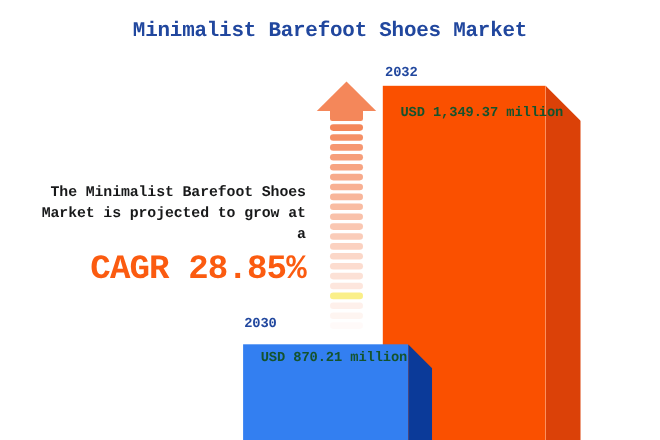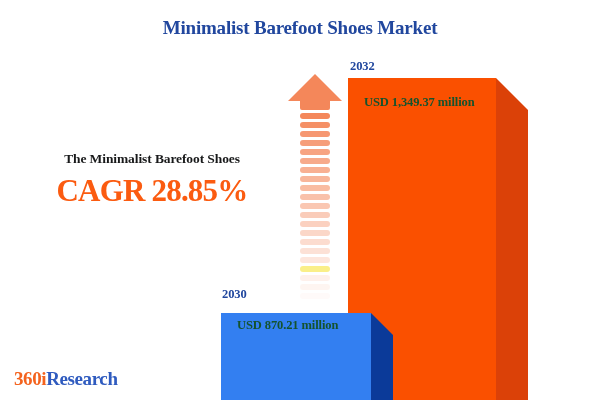--- a/index.html
+++ b/index.html
@@ -6,44 +6,44 @@
     margin: 0;
     padding: 0;
     background: #ffffff;
   }
   #infographic {
     position: relative;
     width: 530px;
     height: 400px;
     overflow: hidden;
     background: #ffffff;
-    font-family: Liberation Serif, serif;
+    font-family: Liberation Mono, monospace;
     -webkit-font-smoothing: antialiased;
   }
 
   
   .chart-title {
     position: absolute;
     top: 17px;
     left: 0;
     width: 600px;
     text-align: center;
     font-size: 19px;
     font-weight: bold;
     letter-spacing: -0.2px;
     color: #21479E;
   }
 
   
   .narrative {
     position: absolute;
     left: 26px;
-    top: 149px;
+    top: 166px;
     width: 252px;
-    text-align: center;
+    text-align: right;
   }
   .narrative-line {
     font-size: 13.5px;
     font-weight: bold;
     color: #18191A;
     line-height: 19px;
     letter-spacing: -0.1px;
   }
   .cagr-value {
     margin-top: 6px;
@@ -176,20 +176,21 @@
 </style>
 </head>
 <body>
 
 <div id="infographic">
 
   <div class="chart-title">Minimalist Barefoot Shoes Market</div>
 
   <div class="narrative">
     <div class="narrative-line">The Minimalist Barefoot Shoes</div>
+    <div class="narrative-line">Market is projected to grow at a</div>
     <div class="cagr-value">CAGR 28.85%</div>
   </div>
 
   <div class="arrow-wrap">
     <div class="arrow-head">
       <div class="tri"></div>
       <div class="neck"></div>
     </div>
     <div class="arrow-shaft" id="arrow-shaft">
         <div class="arrow-stripe" style="background: rgb(244, 135, 90);"></div>
@@ -220,17 +221,14 @@
   <div class="bar-2032-side"></div>
   <div class="bar-2032-front"></div>
   <div class="year-label year-2032">2032</div>
   <div class="value-label value-2032">USD 1,349.37 million</div>
 
   <div class="bar-2024-side"></div>
   <div class="bar-2024-front"></div>
   <div class="year-label year-2024">2030</div>
   <div class="value-label value-2024">USD 870.21 million</div>
 
-  <div class="logo">
-    <span class="logo-360">360</span><span class="logo-i">i</span><span class="logo-research">Research</span>
-  </div>
 
 </div>
 
 </body></html>

